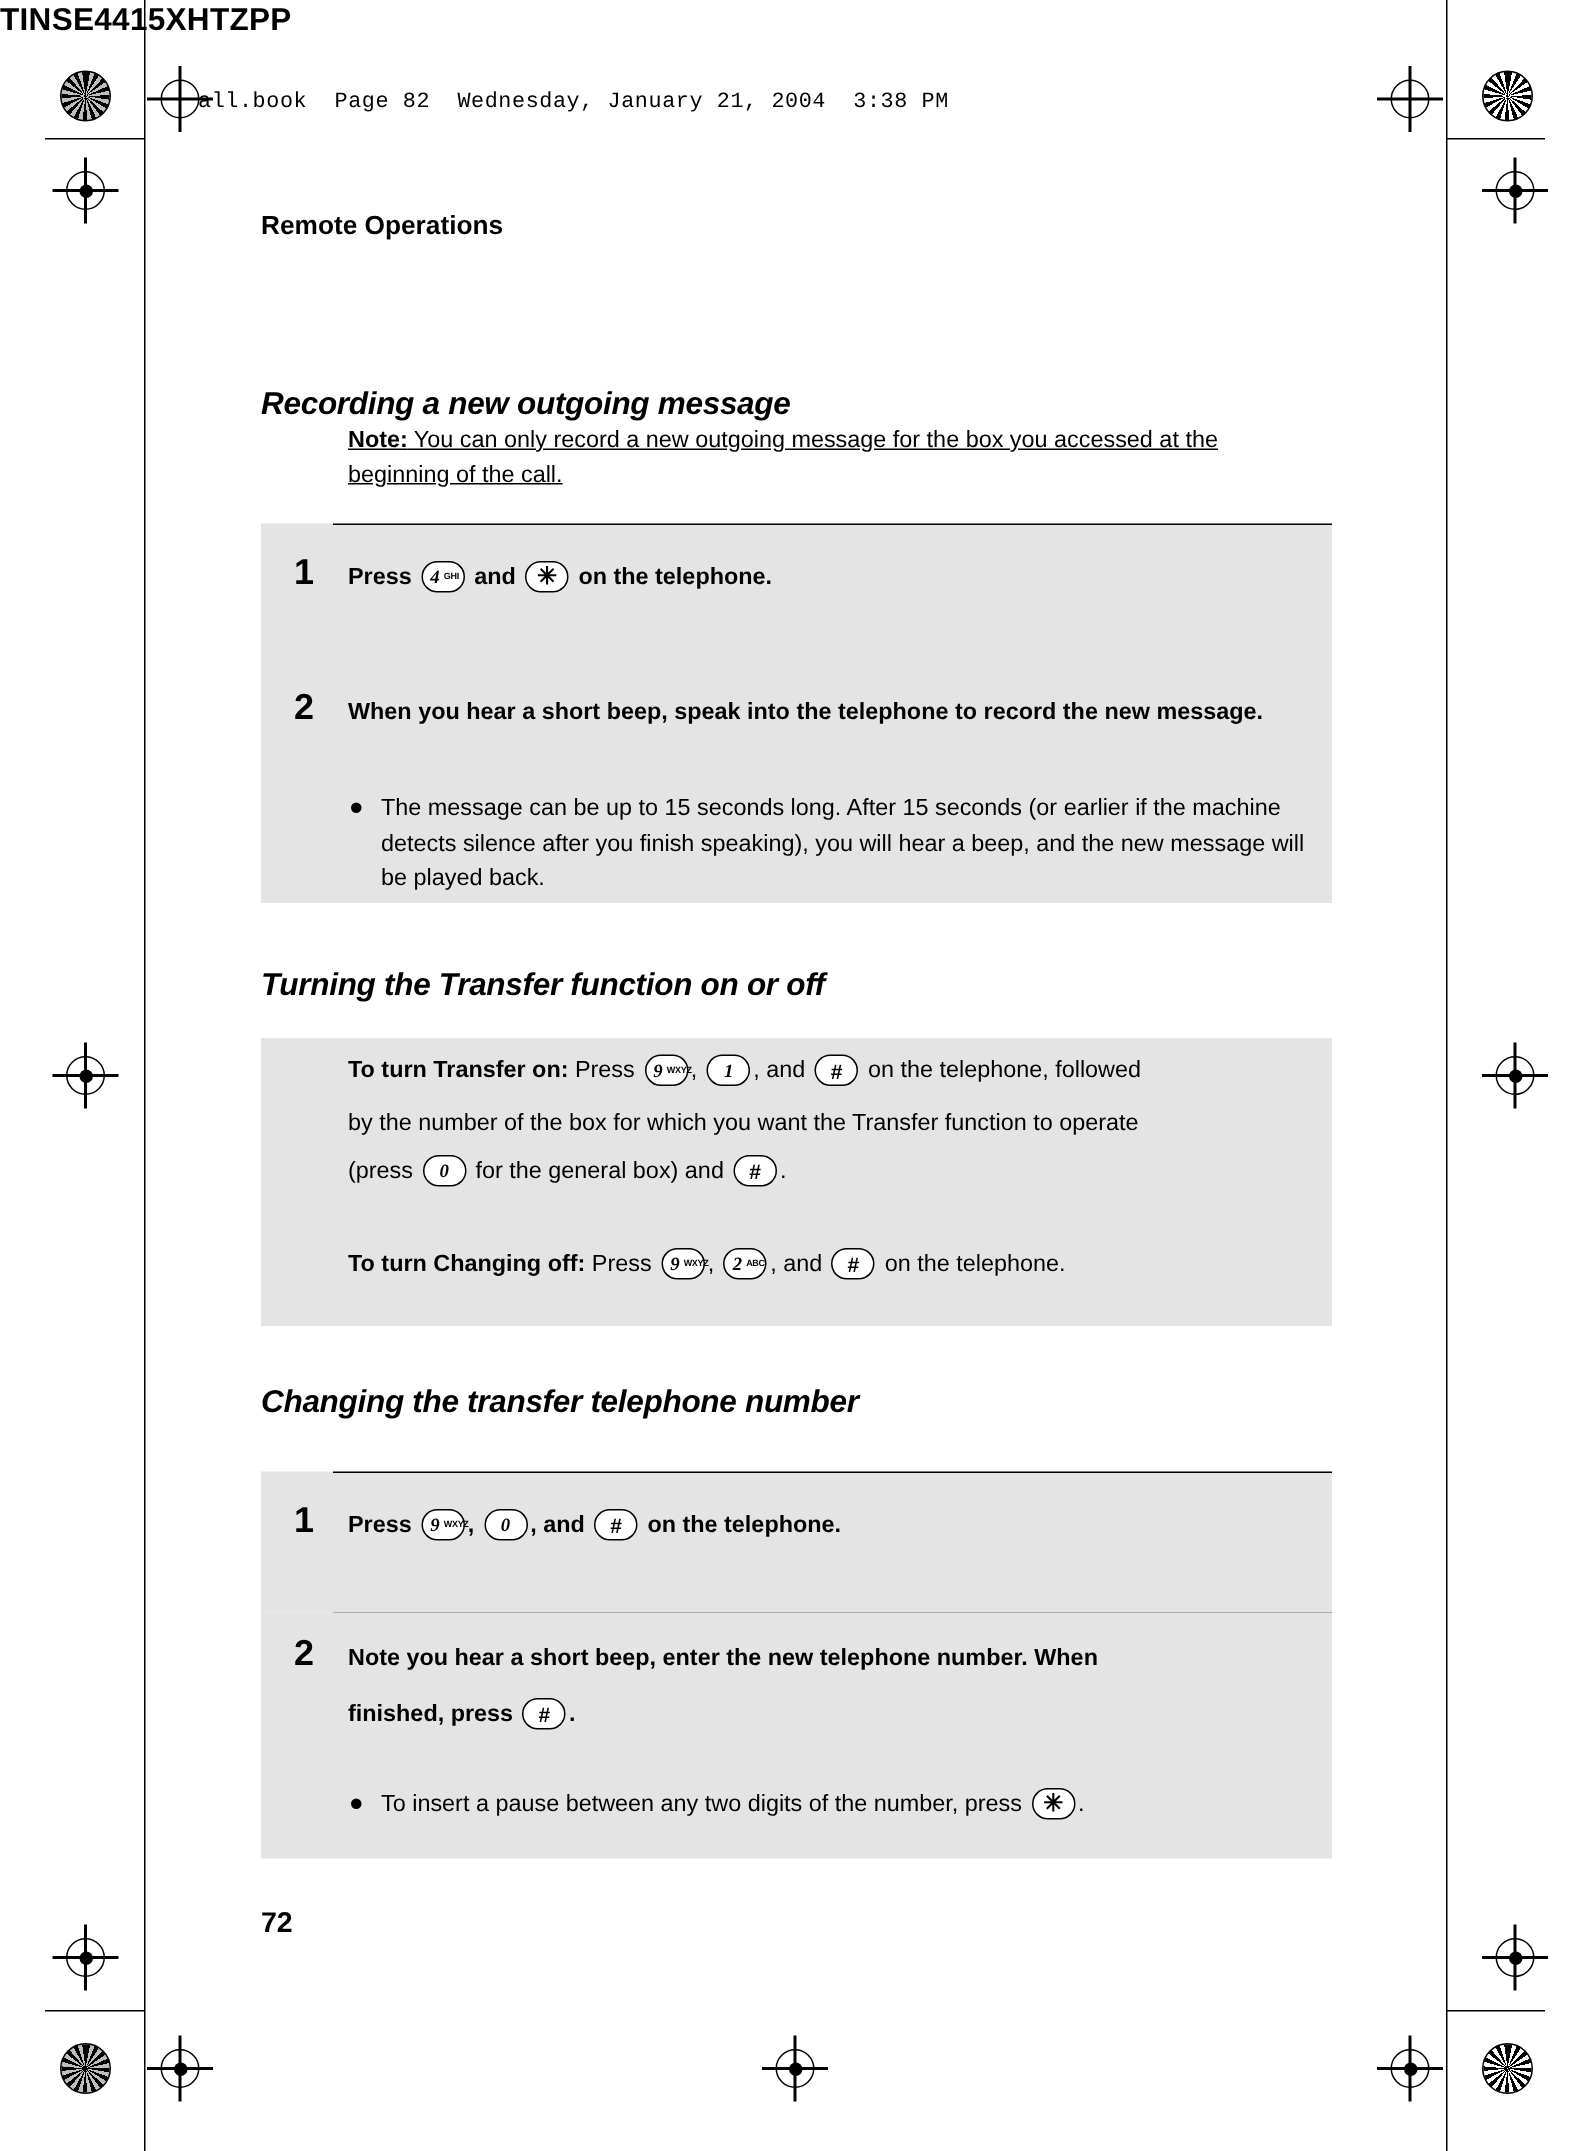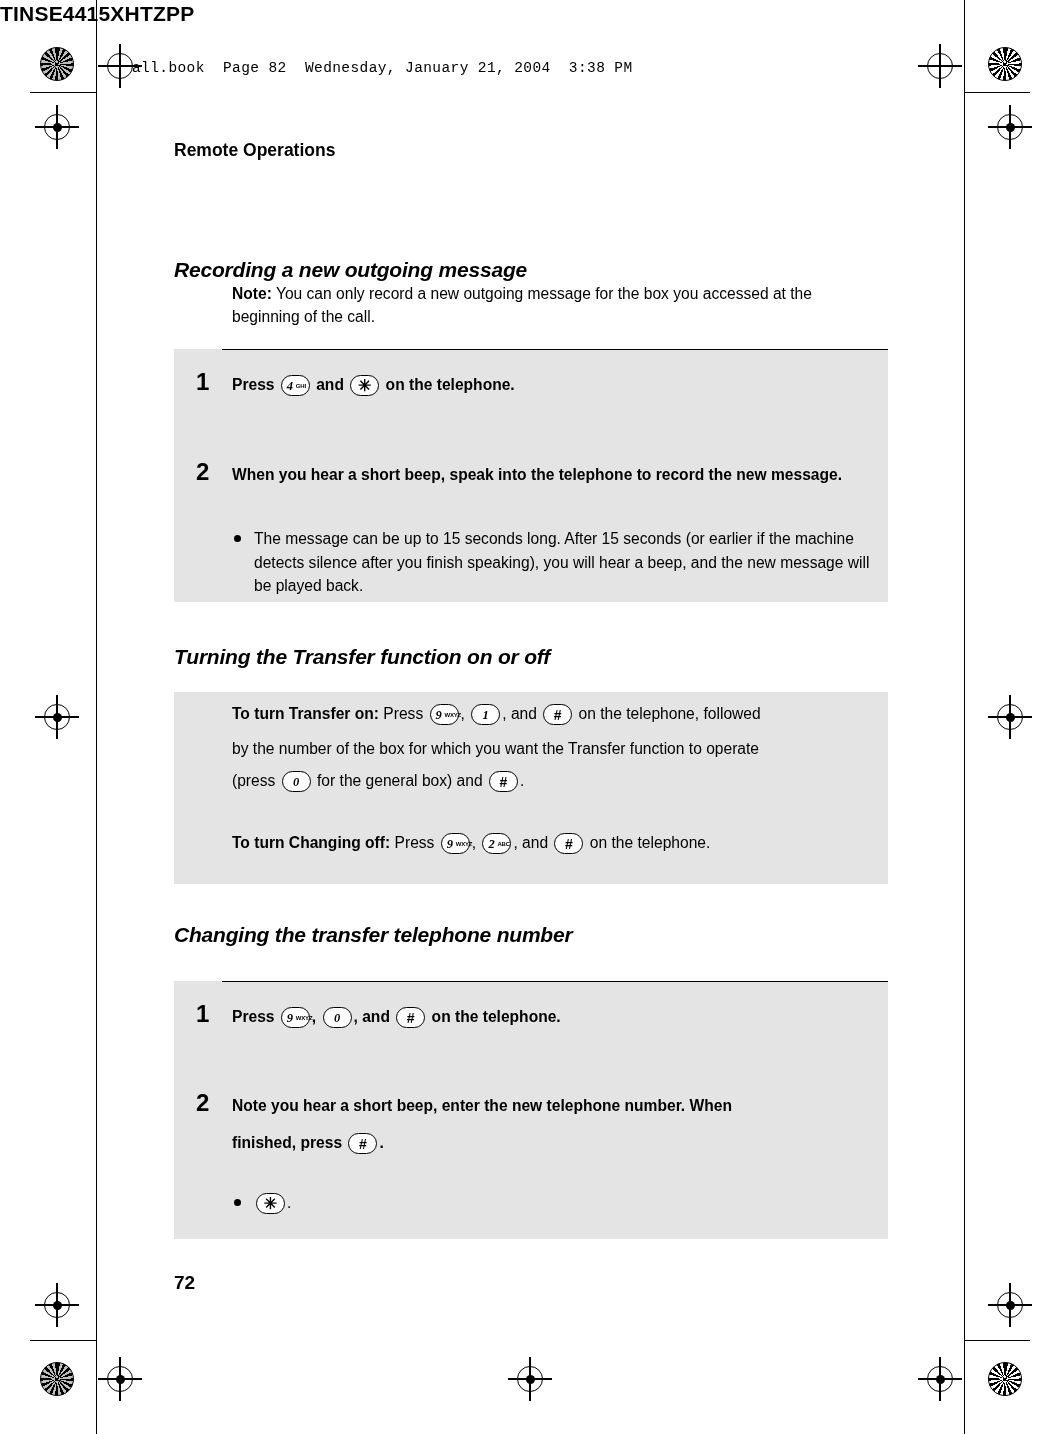--- a/index.html
+++ b/index.html
@@ -292,21 +292,21 @@
 <div class="crop-h" style="left:964px; top:92px; width:66px;"></div>
 <div class="crop-h" style="left:30px; top:1340px; width:66px;"></div>
 <div class="crop-h" style="left:964px; top:1340px; width:66px;"></div>
 
 <div class="tinse">TINSE4415XHTZPP</div>
 <div class="filestamp">all.book  Page 82  Wednesday, January 21, 2004  3:38 PM</div>
 <div class="running-head">Remote Operations</div>
 
 <h2 class="sec" style="left:174px; top:228px;margin-top:30px;">Recording a new outgoing message</h2>
 
-<div class="note-block" style="top:282px;">
+<div class="note-block" style="top:282px;text-decoration:underline;">
   <b>Note:</b><span> You can only record a new outgoing message for the box you accessed at the beginning of the call.</span>
 </div>
 
 <div class="gray" style="left:174px; top:349px; width:714px; height:95px;"></div>
 <div class="rule" style="left:222px; top:349px; width:666px;"></div>
 <div class="rule" style="left:222px; top:444px; width:666px;"></div>
 <div class="stepnum" style="left:196px; top:368px;">1</div>
 <div class="steptext" style="left:232px; top:373px; width:640px;">
   <span>Press</span>
   <span class="key">
@@ -397,18 +397,19 @@
 <div class="stepnum" style="left:196px; top:1089px;">2</div>
 <div class="steptext" style="left:232px; top:1094px; width:645px;">Note you hear a short beep, enter the new telephone number. When</div>
 <div class="steptext" style="left:232px; top:1131px; width:645px;">
   <span>finished, press</span>
   <span class="key">
     <span class="sym">#</span>
   </span><span>.</span>
 </div>
 <div class="bullet-dot" style="left:234px; top:1199px;"></div>
 <div class="bullet-row" style="left:254px; top:1191px; width:620px;">
+  <span>To insert a pause between any two digits of the number, press</span>
   <span class="key">
     <span class="sym star">✳</span>
   </span><span>.</span>
 </div>
 
 <div class="page-number">72</div>
 
 </body></html>

